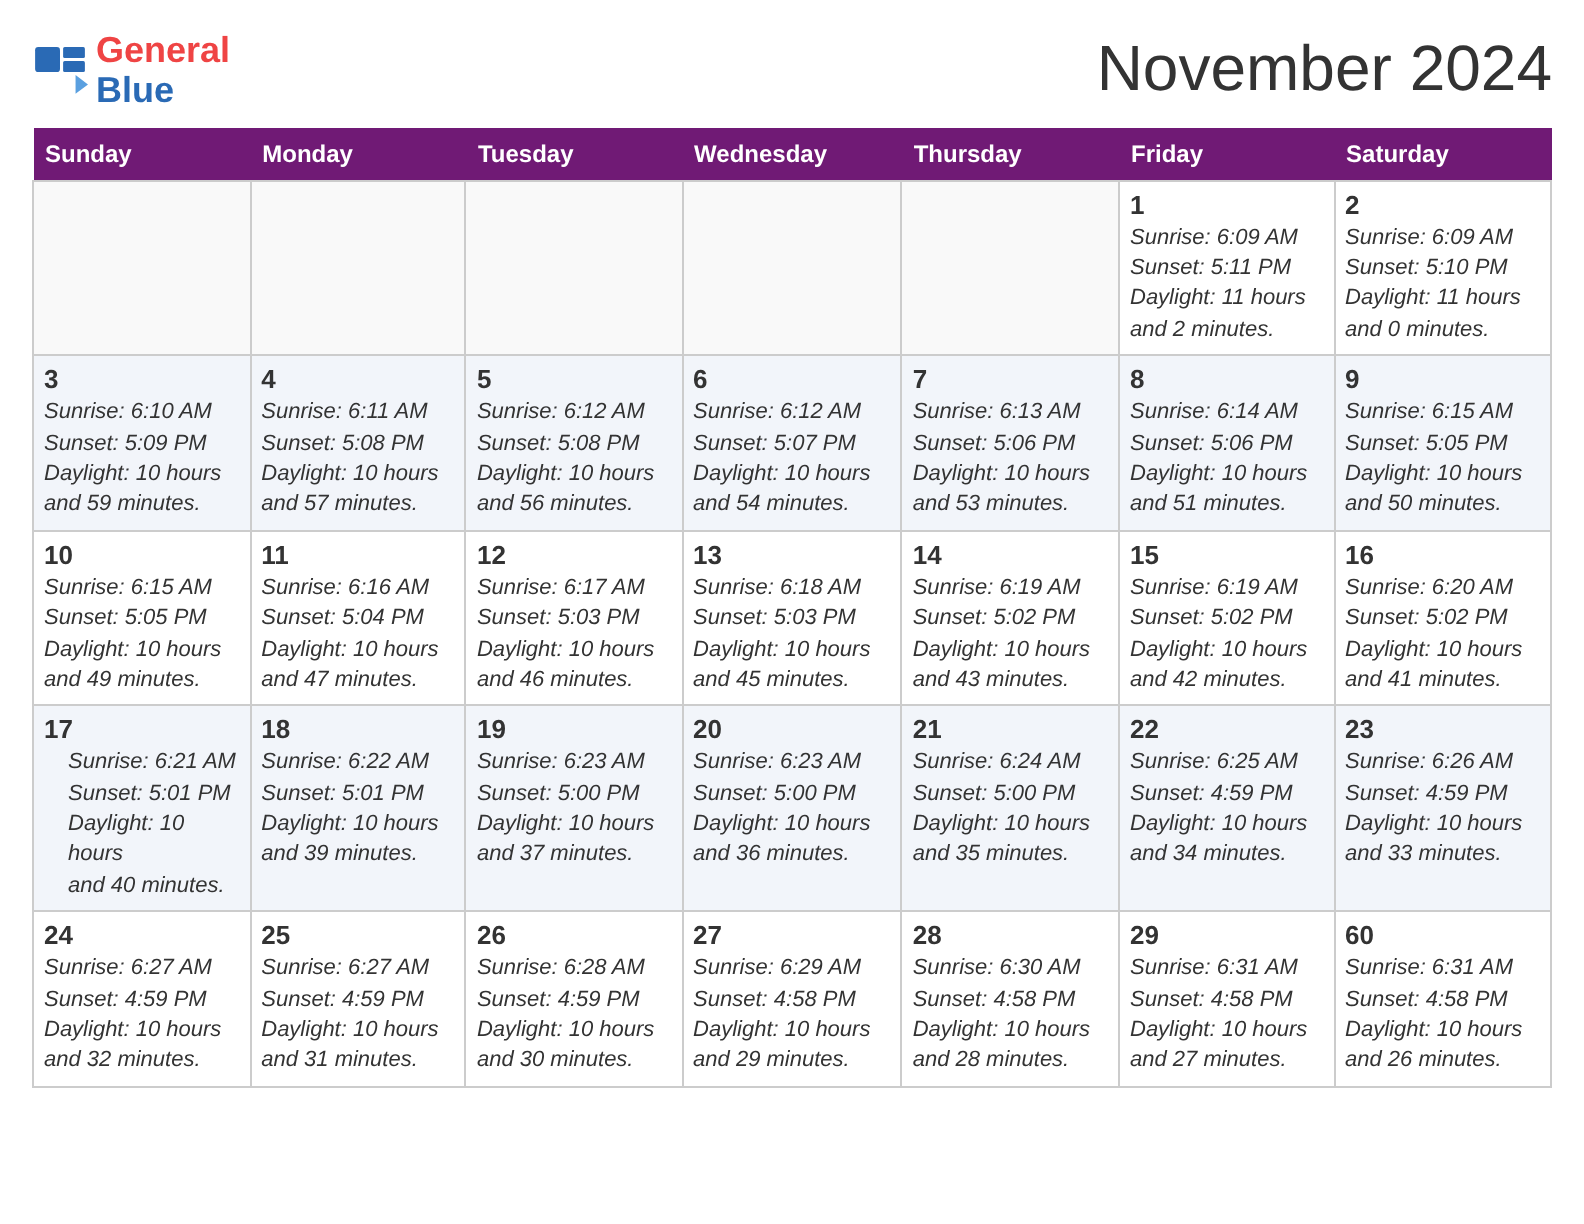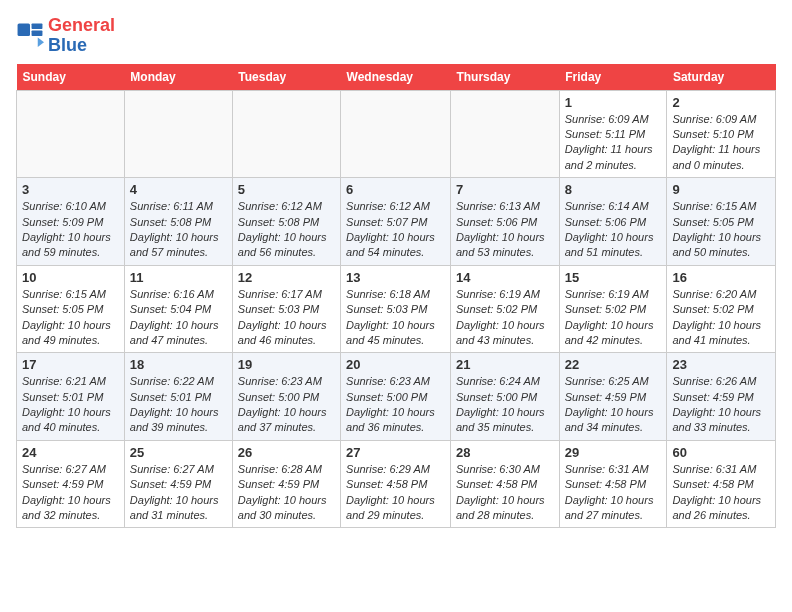--- a/index.html
+++ b/index.html
@@ -46,21 +46,21 @@
       font-size: 14px;
       color: #555;
       font-weight: bold;
     }
     table {
       width: 100%;
       border-collapse: collapse;
       font-size: 11px;
     }
     thead tr th {
-      background-color: #ef4444;
+      background-color: #701a75;
       color: #fff;
       text-align: left;
       padding: 6px 6px;
       font-size: 12px;
       font-weight: bold;
     }
     tbody tr td {
       border: 1px solid #ccc;
       vertical-align: top;
       padding: 4px 5px;
@@ -103,20 +103,21 @@
       <rect x="20" y="2" width="14" height="7" rx="1" fill="#2a6ab5"></rect>
       <rect x="20" y="11" width="14" height="7" rx="1" fill="#2a6ab5"></rect>
       <polygon points="28,20 36,26 28,32" fill="#5aa0e0"></polygon>
     </svg>
     <div class="logo-text">
       <div><span>General</span></div>
       <div style="color:#2a6ab5">Blue</div>
     </div>
   </div>
   <div class="title-area">
+    <div class="month-title">November 2024</div>
   </div>
 </div>
 
 <table>
   <thead>
     <tr>
     <th>Sunday</th>
         <th>Monday</th>
         <th>Tuesday</th>
         <th>Wednesday</th>
@@ -245,21 +246,21 @@
           <div class="day-num">16</div>
           <div class="day-info" style="white-space: pre-line;">Sunrise: 6:20 AM
 Sunset: 5:02 PM
 Daylight: 10 hours
 and 41 minutes.</div>
         </td>
       </tr>
       <tr>
         <td>
           <div class="day-num">17</div>
-          <div class="day-info" style="white-space: pre-line;">Sunrise: 6:21 AM
+          <div class="day-info" style="white-space: pre-line; margin-left: 12px;">Sunrise: 6:21 AM
 Sunset: 5:01 PM
 Daylight: 10 hours
 and 40 minutes.</div>
         </td>
         <td>
           <div class="day-num">18</div>
           <div class="day-info" style="white-space: pre-line;">Sunrise: 6:22 AM
 Sunset: 5:01 PM
 Daylight: 10 hours
 and 39 minutes.</div>

